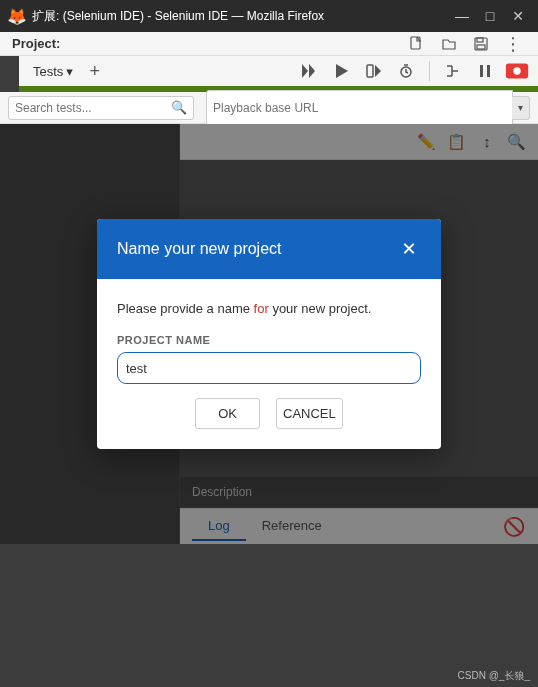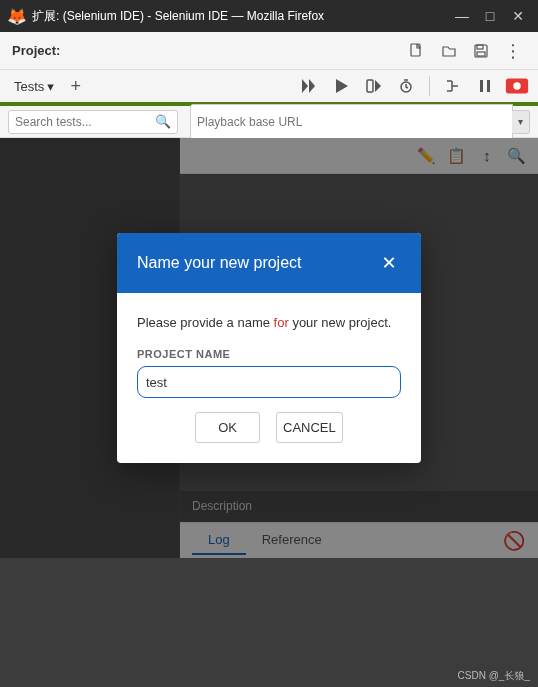--- a/index.html
+++ b/index.html
@@ -48,21 +48,21 @@
       justify-content: center;
       color: #ccc;
       font-size: 14px;
       cursor: pointer;
       border-radius: 2px;
     }
 
     
     .app-toolbar {
       background: #f5f5f5;
-      height: 38px;
+      height: 24px;
       display: flex;
       align-items: center;
       padding: 4px 12px;
       border-bottom: 1px solid #ddd;
       gap: 6px;
     }
     .project-label {
       font-weight: bold;
       font-size: 13px;
       color: #333;
@@ -80,22 +80,23 @@
       border-radius: 3px;
     }
 
     
     .tests-bar {
       background: #f5f5f5;
       height: 36px;
       display: flex;
       align-items: center;
       padding: 0 8px;
-      border-bottom: 4px solid #4d7c0f;
+      border-bottom: 6px solid #4d7c0f;
       gap: 4px;
+      margin-left: 19px;
     }
     .tests-label-btn {
       display: flex;
       align-items: center;
       gap: 3px;
       font-size: 13px;
       color: #333;
       cursor: pointer;
       padding: 3px 6px;
       border-radius: 3px;
@@ -131,21 +132,21 @@
     .search-bar {
       background: #f5f5f5;
       height: 32px;
       display: flex;
       align-items: center;
       padding: 0 8px;
       border-bottom: 1px solid #ddd;
       gap: 4px;
     }
     .search-input {
-      width: 170px;
+      width: 186px;
       height: 24px;
       border: 1px solid #ccc;
       border-radius: 3px;
       padding: 0 6px;
       font-size: 12px;
       color: #999;
       background: #fff;
     }
     .playback-url-bar {
       flex: 1;
@@ -258,21 +259,21 @@
       display: flex;
       align-items: center;
       justify-content: center;
       z-index: 100;
     }
 
     
     .dialog {
       background: #fff;
       border-radius: 4px;
-      width: 304px;
+      width: 344px;
       box-shadow: 0 8px 32px rgba(0,0,0,0.4);
       overflow: hidden;
       position: relative;
     }
     .dialog-header {
       background: #1565c0;
       padding: 18px 20px 18px 20px;
       color: #fff;
       display: flex;
       align-items: center;

